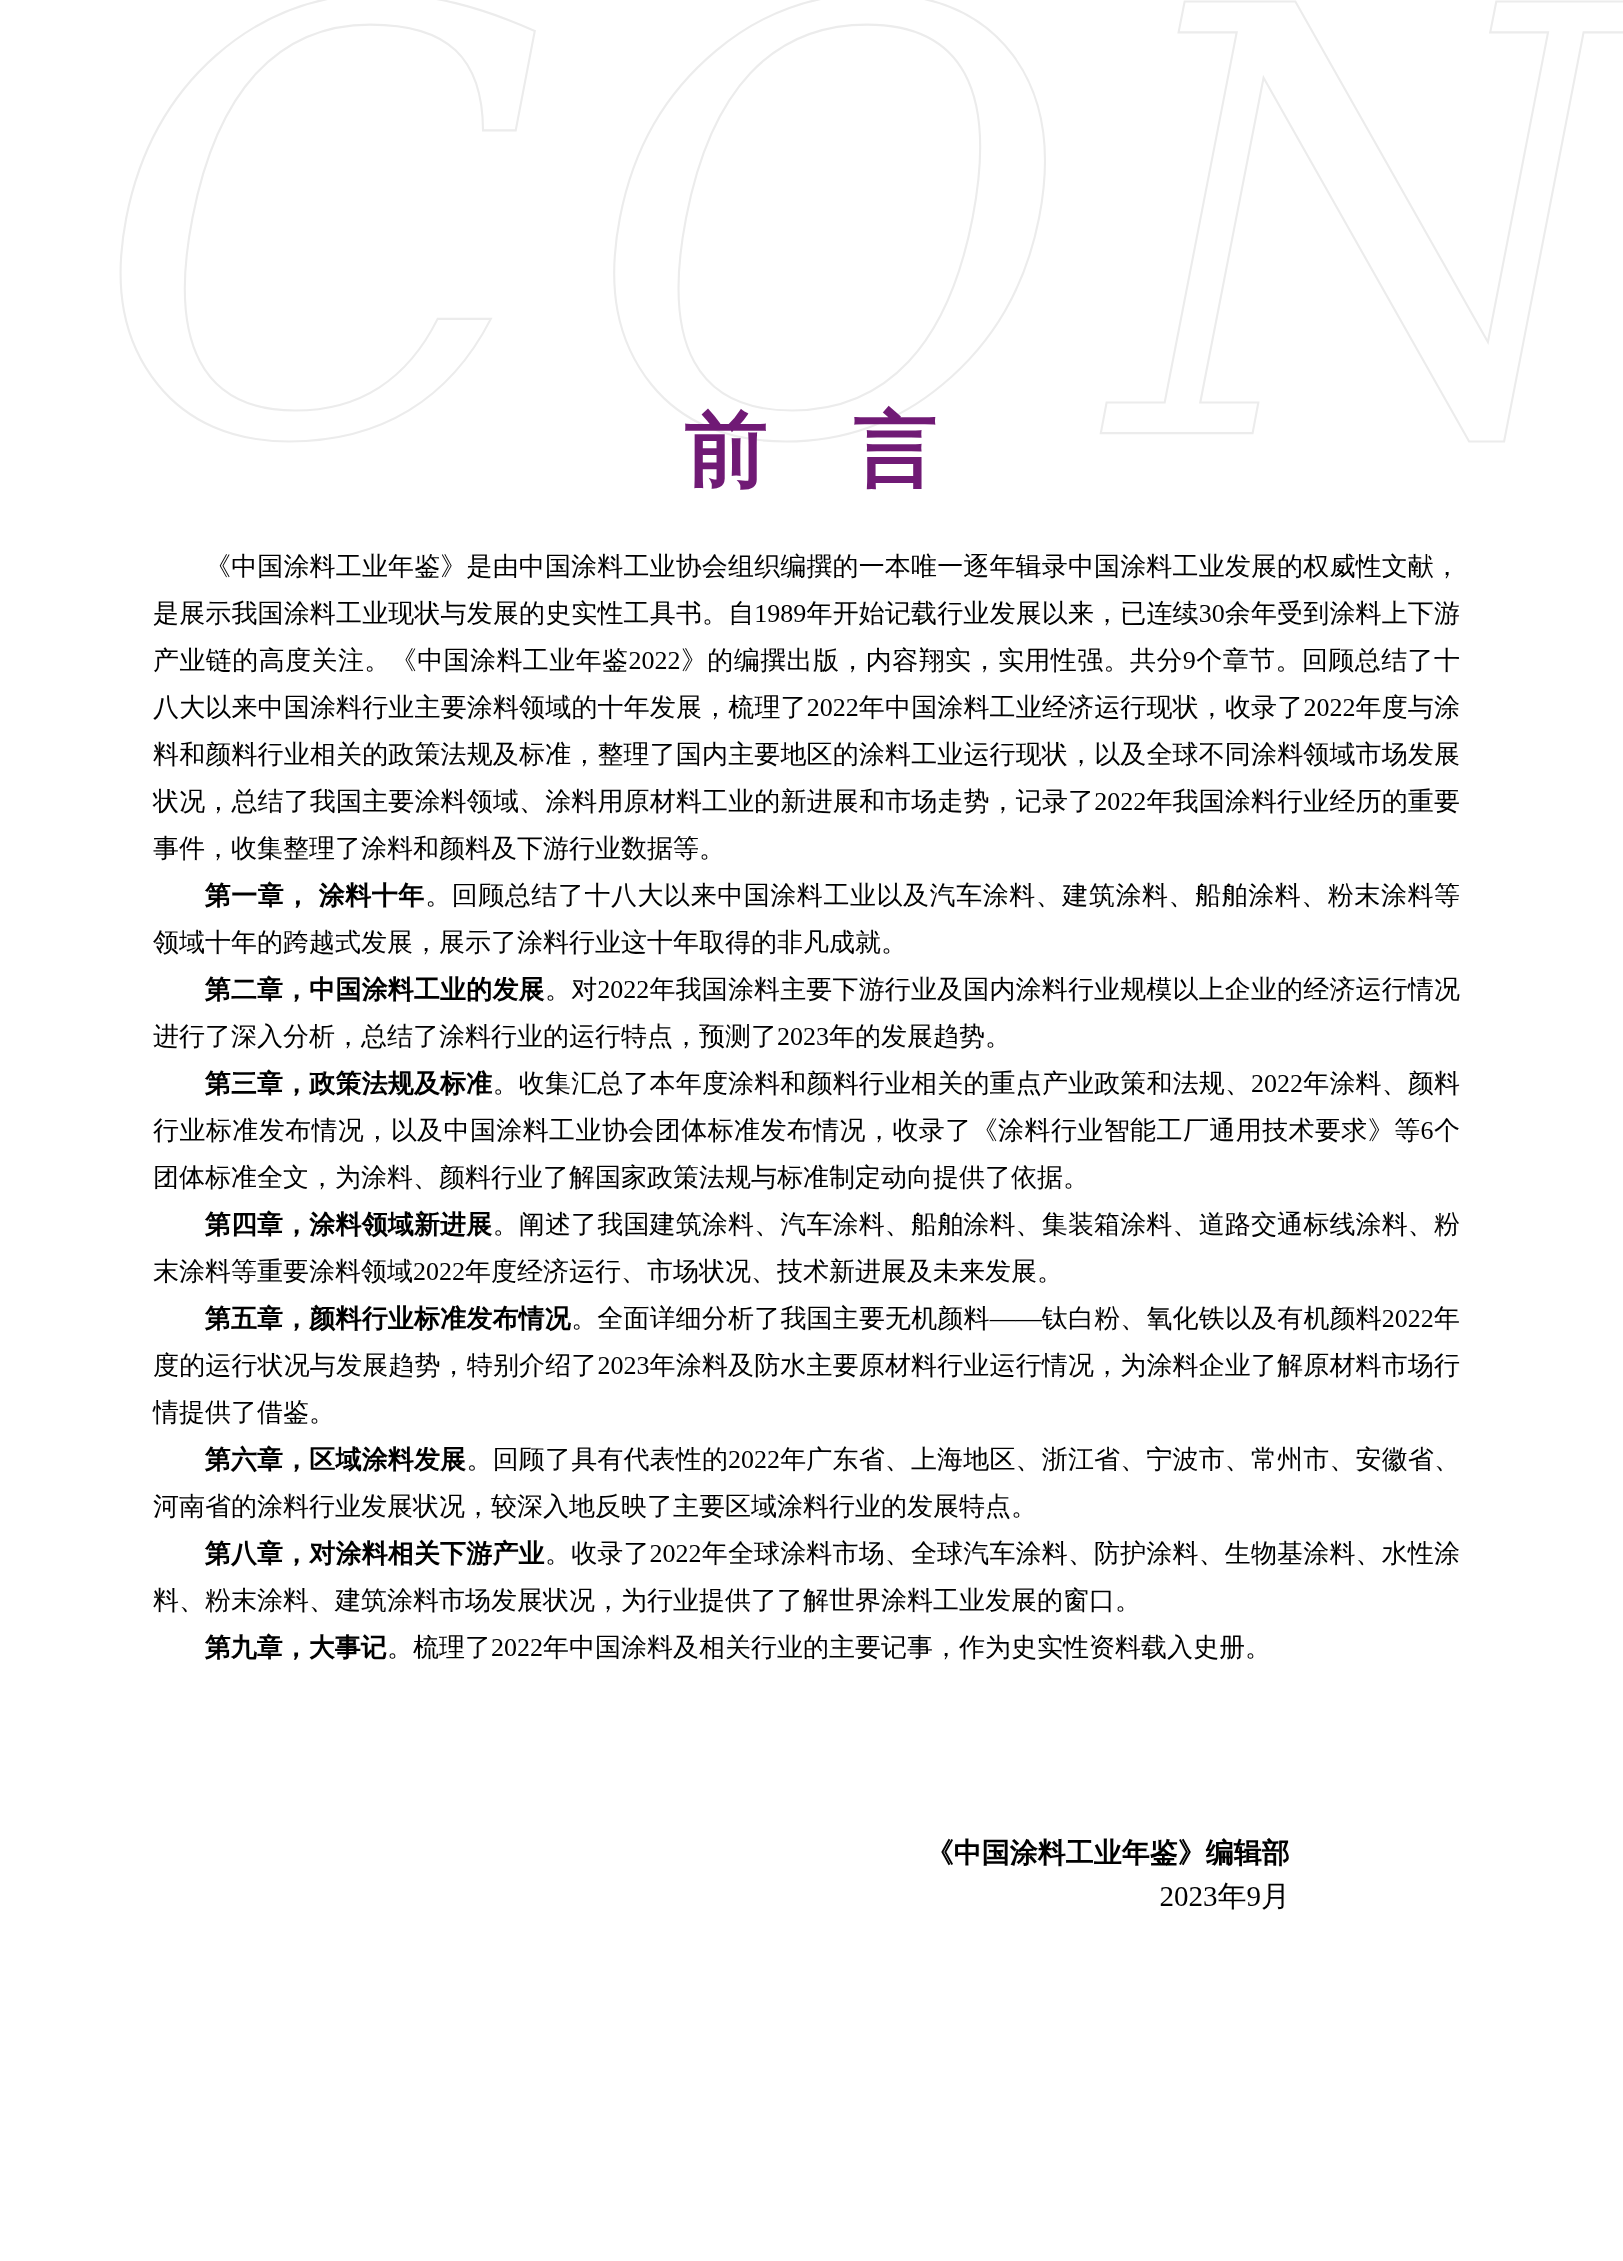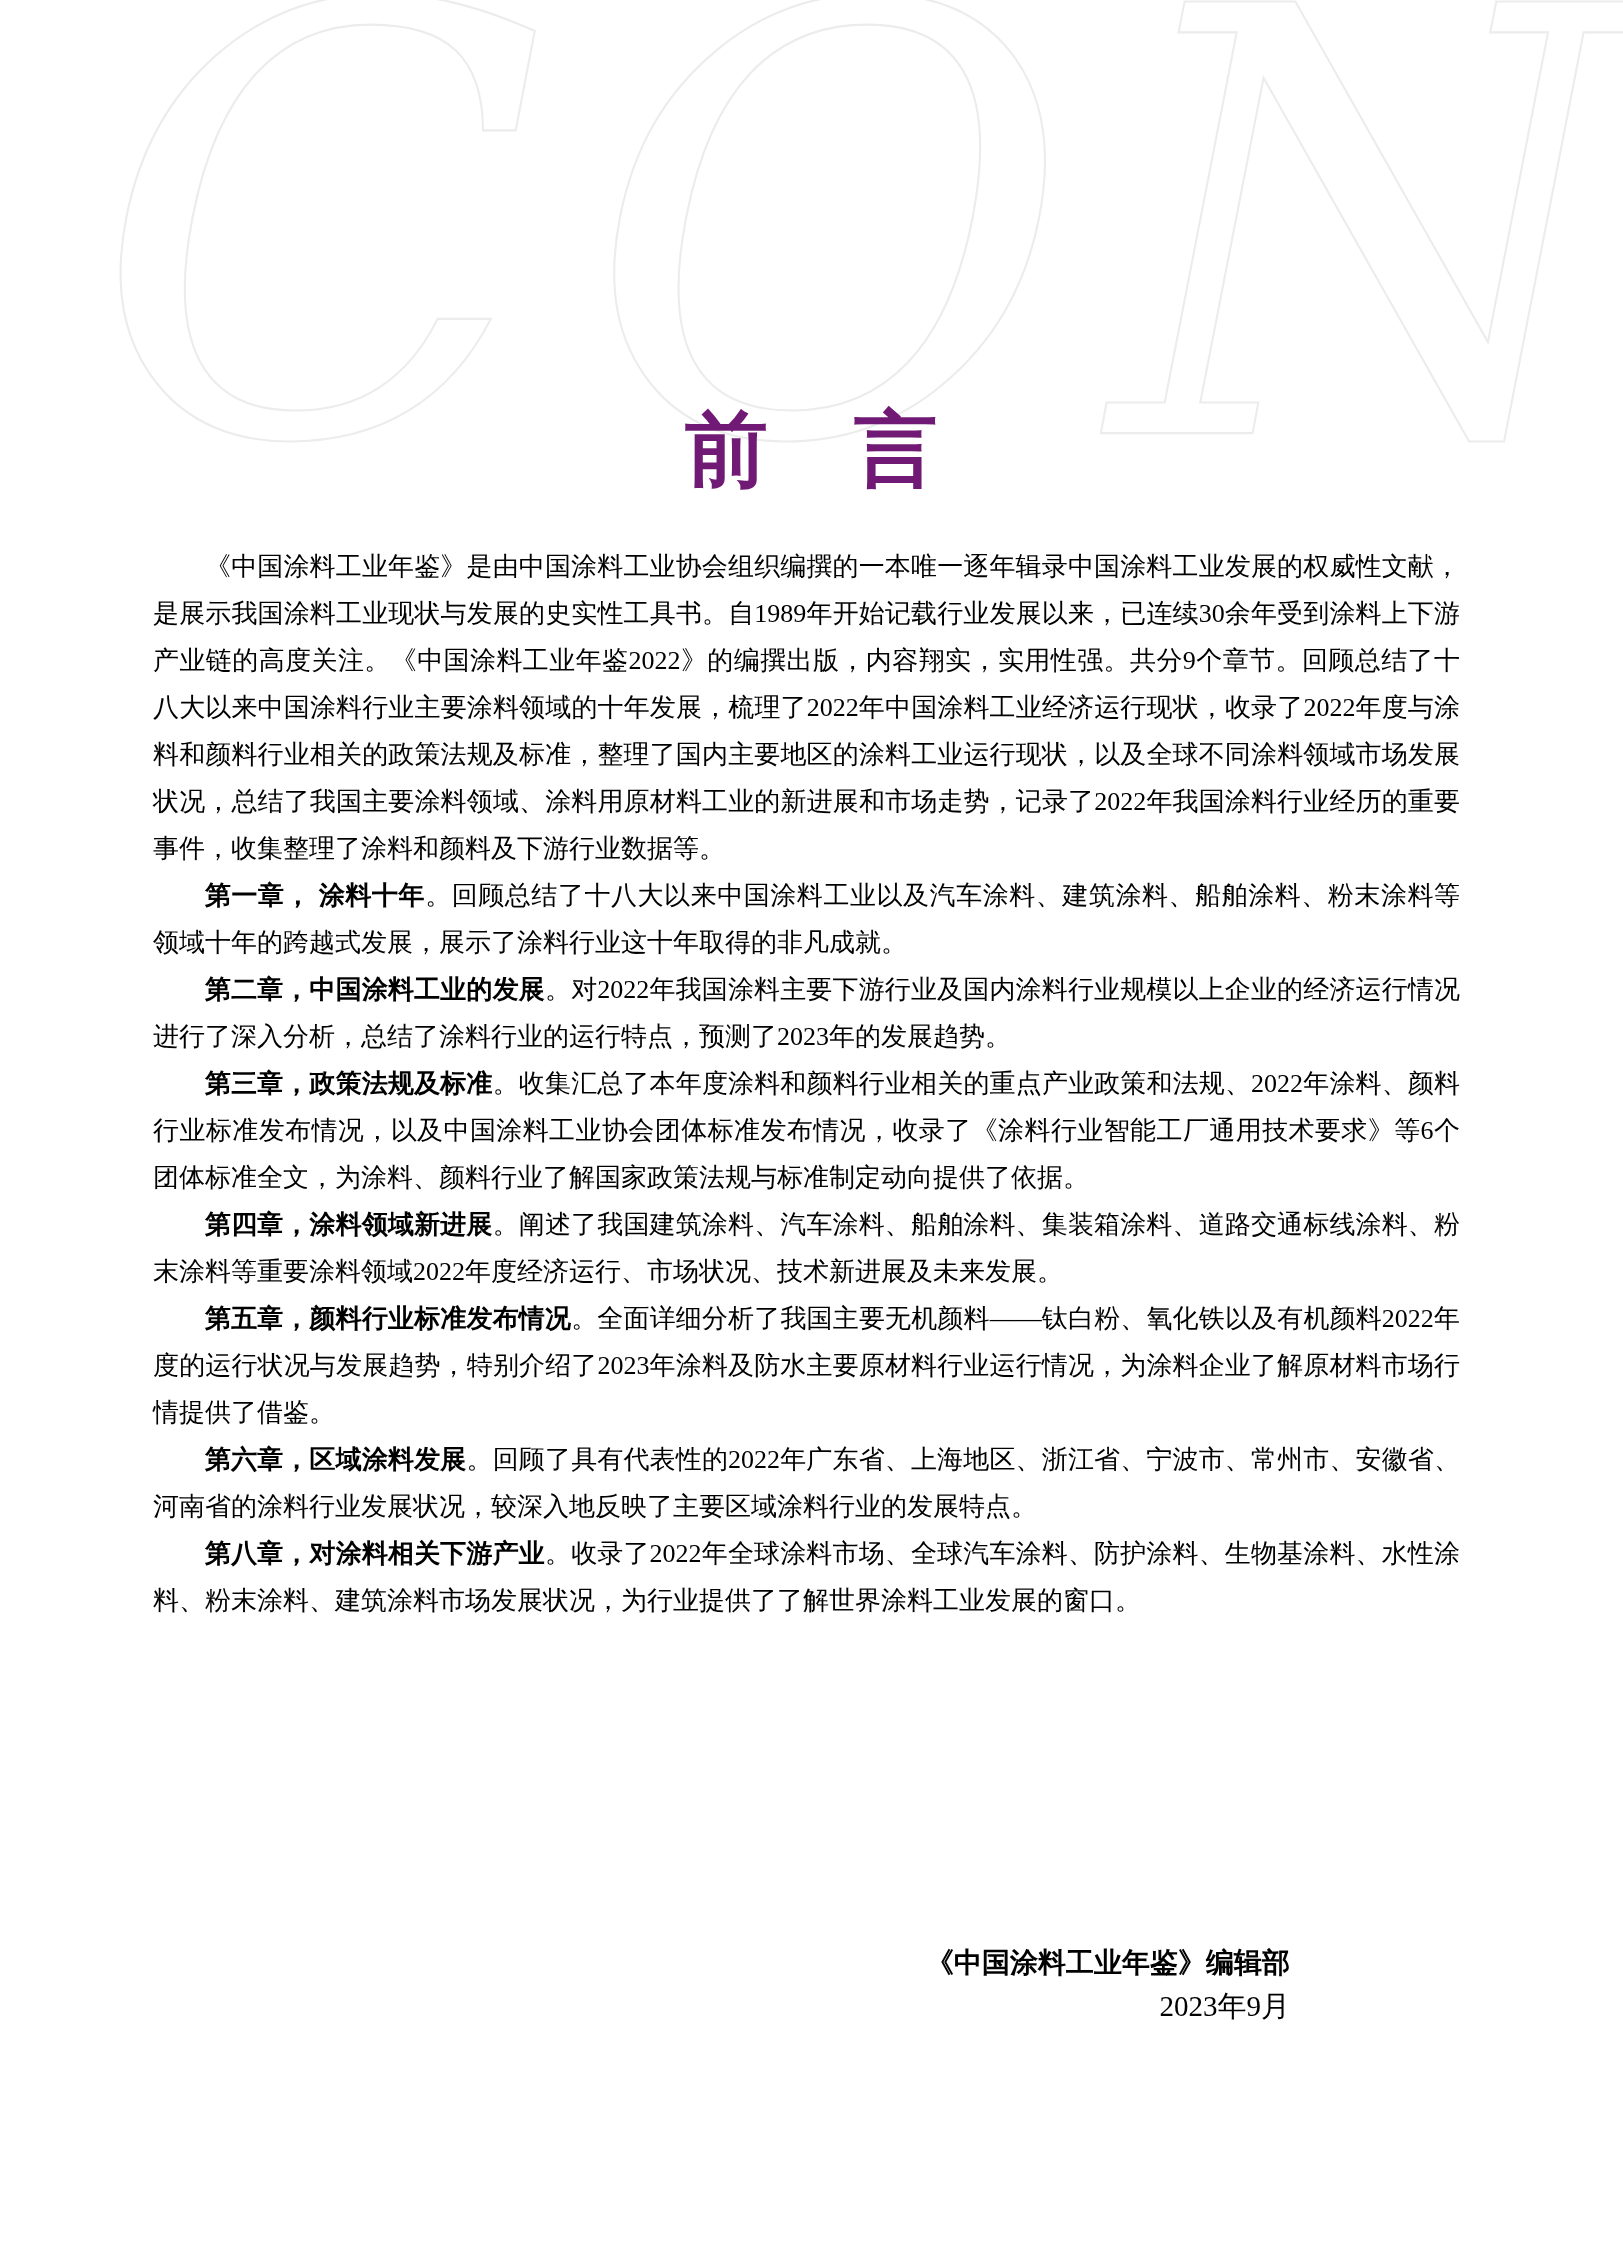--- a/index.html
+++ b/index.html
@@ -52,21 +52,21 @@
   .preface-body p {
     margin:0;
     text-indent:2em;
   }
   .preface-body .lead {
     font-family:"Liberation Sans", sans-serif;
     font-weight:bold;
   }
   .signature {
     position:absolute;
-    top:1942px;
+    top:1832px;
     right:334px;
     text-align:right;
   }
   .sig-org {
     font-family:"Liberation Sans", sans-serif;
     font-weight:bold;
     font-size:28px;
     line-height:42px;
   }
   .sig-date {
@@ -88,20 +88,21 @@
 
   <div class="preface-body">
       <p><span>《中国涂料工业年鉴》是由中国涂料工业协会组织编撰的一本唯一逐年辑录中国涂料工业发展的权威性文献，是展示我国涂料工业现状与发展的史实性工具书。自1989年开始记载行业发展以来，已连续30余年受到涂料上下游产业链的高度关注。《中国涂料工业年鉴2022》的编撰出版，内容翔实，实用性强。共分9个章节。回顾总结了十八大以来中国涂料行业主要涂料领域的十年发展，梳理了2022年中国涂料工业经济运行现状，收录了2022年度与涂料和颜料行业相关的政策法规及标准，整理了国内主要地区的涂料工业运行现状，以及全球不同涂料领域市场发展状况，总结了我国主要涂料领域、涂料用原材料工业的新进展和市场走势，记录了2022年我国涂料行业经历的重要事件，收集整理了涂料和颜料及下游行业数据等。</span></p>
       <p><span class="lead">第一章， 涂料十年</span><span>。回顾总结了十八大以来中国涂料工业以及汽车涂料、建筑涂料、船舶涂料、粉末涂料等领域十年的跨越式发展，展示了涂料行业这十年取得的非凡成就。</span></p>
       <p><span class="lead">第二章，中国涂料工业的发展</span><span>。对2022年我国涂料主要下游行业及国内涂料行业规模以上企业的经济运行情况进行了深入分析，总结了涂料行业的运行特点，预测了2023年的发展趋势。</span></p>
       <p><span class="lead">第三章，政策法规及标准</span><span>。收集汇总了本年度涂料和颜料行业相关的重点产业政策和法规、2022年涂料、颜料行业标准发布情况，以及中国涂料工业协会团体标准发布情况，收录了《涂料行业智能工厂通用技术要求》等6个团体标准全文，为涂料、颜料行业了解国家政策法规与标准制定动向提供了依据。</span></p>
       <p><span class="lead">第四章，涂料领域新进展</span><span>。阐述了我国建筑涂料、汽车涂料、船舶涂料、集装箱涂料、道路交通标线涂料、粉末涂料等重要涂料领域2022年度经济运行、市场状况、技术新进展及未来发展。</span></p>
       <p><span class="lead">第五章，颜料行业标准发布情况</span><span>。全面详细分析了我国主要无机颜料——钛白粉、氧化铁以及有机颜料2022年度的运行状况与发展趋势，特别介绍了2023年涂料及防水主要原材料行业运行情况，为涂料企业了解原材料市场行情提供了借鉴。</span></p>
       <p><span class="lead">第六章，区域涂料发展</span><span>。回顾了具有代表性的2022年广东省、上海地区、浙江省、宁波市、常州市、安徽省、河南省的涂料行业发展状况，较深入地反映了主要区域涂料行业的发展特点。</span></p>
       <p><span class="lead">第八章，对涂料相关下游产业</span><span>。收录了2022年全球涂料市场、全球汽车涂料、防护涂料、生物基涂料、水性涂料、粉末涂料、建筑涂料市场发展状况，为行业提供了了解世界涂料工业发展的窗口。</span></p>
+      <p><span class="lead">第九章，大事记</span><span>。梳理了2022年中国涂料及相关行业的主要记事，作为史实性资料载入史册。</span></p>
     </div>
 
   <div class="signature">
     <div class="sig-org">《中国涂料工业年鉴》编辑部</div>
     <div class="sig-date">2023年9月</div>
   </div>
 
 </div>
 
 

